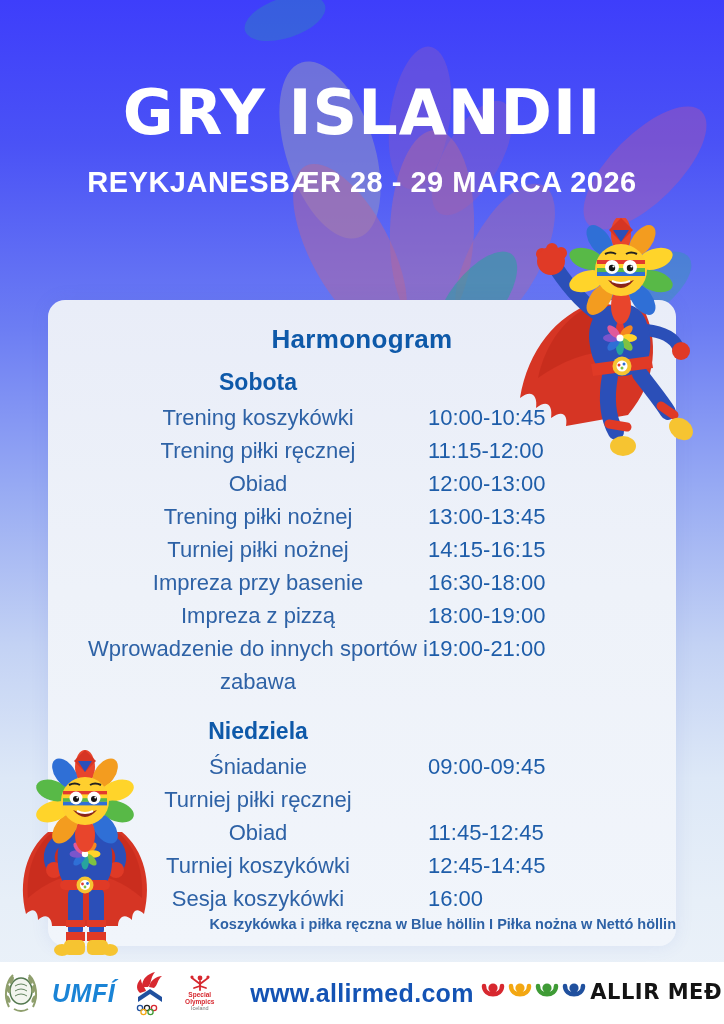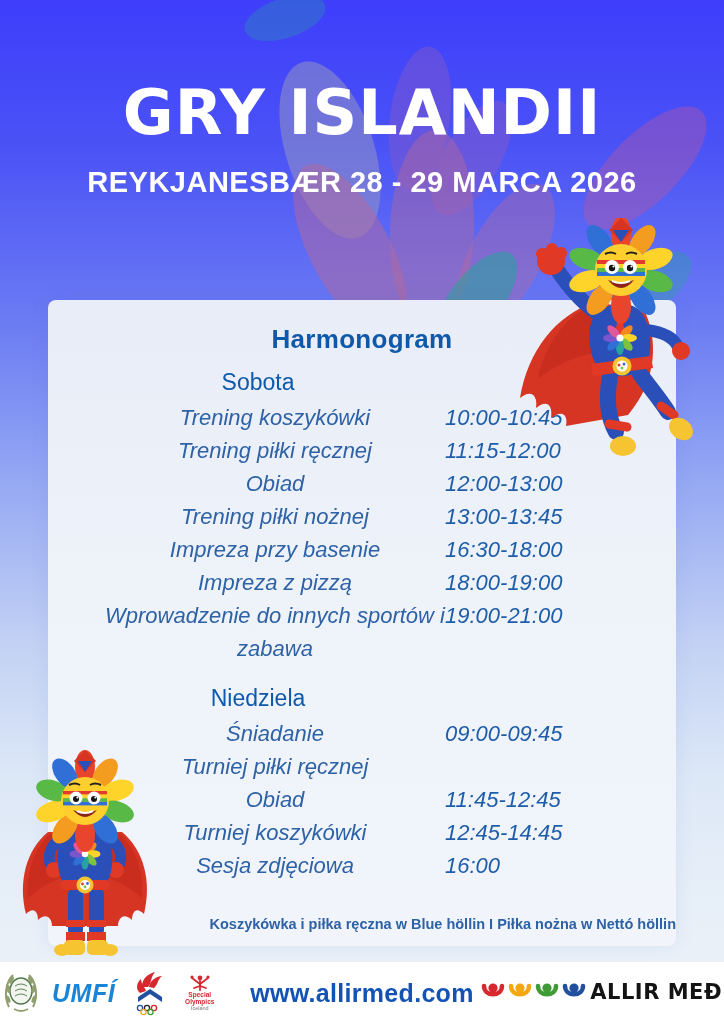--- a/index.html
+++ b/index.html
@@ -14,33 +14,33 @@
     font-family:"DejaVu Sans",sans-serif;font-weight:800;font-size:62px;letter-spacing:1px;
     color:#ffffff;line-height:1;
   }
   .subtitle{
     position:absolute;top:166px;left:0;width:100%;text-align:center;z-index:2;
     font-weight:700;font-size:29px;letter-spacing:.5px;color:#ffffff;
   }
   .card{
     position:absolute;left:48px;top:300px;width:628px;height:646px;z-index:2;
     background:linear-gradient(180deg,#e9edf8 0%,#eef2f9 45%,#f1f5fb 100%);
-    border-radius:8px;box-shadow:0 0 18px rgba(80,100,200,.10);
+    border-radius:17px;box-shadow:0 0 18px rgba(80,100,200,.10);
   }
   .sched-heading{
     margin-top:24px;text-align:center;
     font-size:26px;font-weight:800;color:#0e59a9;letter-spacing:.3px;
   }
   .days{margin-top:14px;}
   .day{margin-bottom:20px;}
   .day-name{
     width:340px;margin-left:40px;text-align:center;
-    font-size:23px;font-weight:400;color:#0e59a9;margin-bottom:5px;
-  }
-  .row{display:grid;grid-template-columns:340px 1fr;padding-left:57px;font-style:italic;}
+    font-size:23px;font-weight:700;color:#0e59a9;margin-bottom:5px;
+  }
+  .row{display:grid;grid-template-columns:340px 1fr;padding-left:40px;}
   .ev{
     text-align:center;font-size:22px;color:#2e62a6;line-height:33px;
   }
   .tm{
     text-align:left;font-size:22px;color:#1e5da9;line-height:33px;padding-left:0;
   }
   .note{
     position:absolute;bottom:14px;left:0;width:100%;text-align:right;
     font-size:14.5px;font-weight:600;color:#2e62a6;
   }
@@ -101,20 +101,24 @@
           </div>
           <div class="row">
             <div class="ev">Obiad</div>
             <div class="tm">12:00-13:00</div>
           </div>
           <div class="row">
             <div class="ev">Trening piłki nożnej</div>
             <div class="tm">13:00-13:45</div>
           </div>
           <div class="row">
+            <div class="ev">Turniej piłki nożnej</div>
+            <div class="tm">14:15-16:15</div>
+          </div>
+          <div class="row">
             <div class="ev">Impreza przy basenie</div>
             <div class="tm">16:30-18:00</div>
           </div>
           <div class="row">
             <div class="ev">Impreza z pizzą</div>
             <div class="tm">18:00-19:00</div>
           </div>
           <div class="row">
             <div class="ev">Wprowadzenie do innych sportów i zabawa</div>
             <div class="tm">19:00-21:00</div>
@@ -131,21 +135,21 @@
           </div>
           <div class="row">
             <div class="ev">Obiad</div>
             <div class="tm">11:45-12:45</div>
           </div>
           <div class="row">
             <div class="ev">Turniej koszykówki</div>
             <div class="tm">12:45-14:45</div>
           </div>
           <div class="row">
-            <div class="ev">Sesja zdjęciowa</div>
+            <div class="ev">Sesja koszykówki</div>
             <div class="tm">16:00</div>
           </div>
         </section>
       </div>
     <div class="note">Koszykówka i piłka ręczna w Blue höllin I Piłka nożna w Nettó höllin</div>
   </div>
 
   <svg class="mascot" style="left:506px;top:218px;" width="214" height="252" viewBox="0 0 214 252">
 
     <path d="M88,84 C50,98 22,132 14,180 C25,171 32,177 30,190 C41,181 47,187 45,200 C57,191 62,197 60,208 L122,197 C152,162 152,120 138,92 Z" fill="#d63524"></path>

